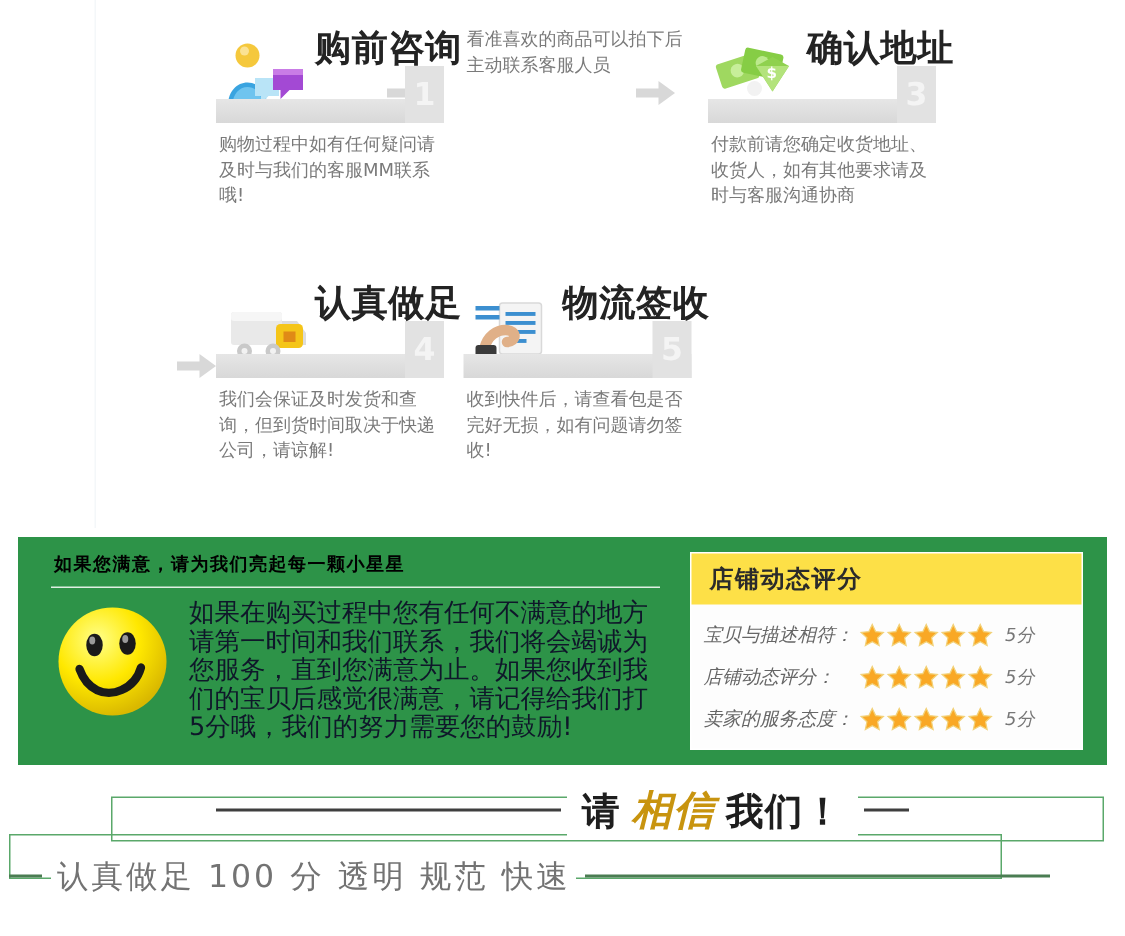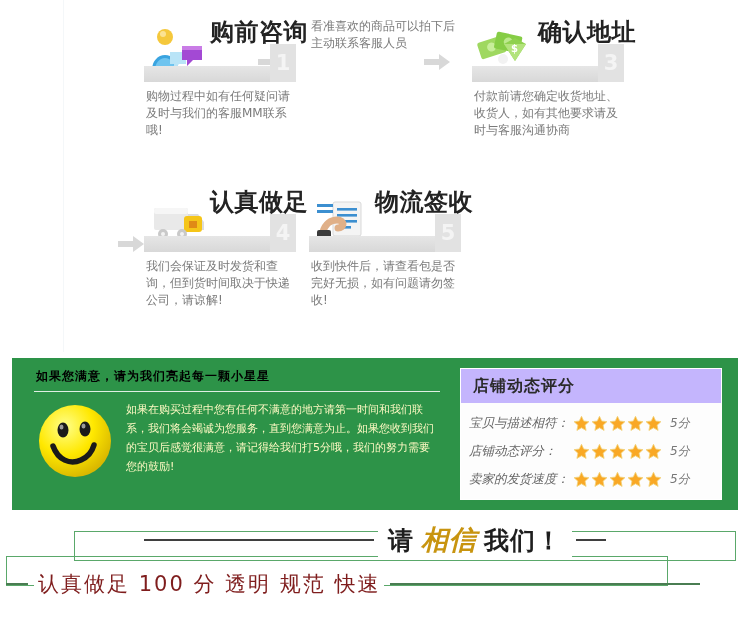--- a/index.html
+++ b/index.html
@@ -71,31 +71,31 @@
   .gp-heading{
     font-size:12px;font-weight:bold;color:#000000;
     letter-spacing:1px;white-space:nowrap;
     padding-left:6px;
   }
   .gp-rule{margin:6px 2px 0 4px;height:1px;background:#ffffff;opacity:.85;}
   .gp-body{position:relative;margin-top:10px;height:92px;}
   .smiley{position:absolute;left:6px;top:0;width:78px;height:78px;}
   .gp-text{
     position:absolute;left:96px;top:-2px;width:312px;
-    font-size:11px;line-height:19px;color:#fef9c3;
+    font-size:17px;line-height:19px;color:#0f172a;
     font-family:"DejaVu Sans","Liberation Sans",sans-serif;
   }
 
   
   .rating-card{
     position:absolute;left:448px;top:10px;width:262px;height:132px;
     background:#fdfdfd;box-sizing:border-box;border:1px solid #ffffff;
   }
   .rating-head{
-    height:34px;background:#c4b5fd;
+    height:34px;background:#fde047;
     display:flex;align-items:center;padding-left:12px;
     font-size:16px;font-weight:bold;color:#2b2b2b;letter-spacing:1px;
   }
   .rating-rows{padding:6px 0 0 8px;}
   .rating-row{
     display:flex;align-items:center;height:28px;
     font-size:12.5px;color:#666666;white-space:nowrap;font-style:italic;
   }
   .rating-label{width:104px;}
   .stars{display:flex;gap:1px;margin:0 8px 0 0;}
@@ -124,21 +124,21 @@
     background:#ffffff;
   }
   .trust .wrap{display:flex;align-items:center;background:#ffffff;padding:0 6px;}
   .slogan{
     position:absolute;left:0;top:52px;width:750px;height:40px;
     display:flex;align-items:center;gap:6px;padding-left:6px;box-sizing:border-box;
   }
   .slogan .dash{width:22px;height:2px;background:#4a7d52;}
   .slogan .dash2{width:310px;height:2px;background:#4a7d52;}
   .slogan .txt{
-    font-size:21px;color:#7f1d1d;letter-spacing:2px;white-space:nowrap;
+    font-size:21px;color:#737373;letter-spacing:2px;white-space:nowrap;
     background:#ffffff;padding:0 4px;font-weight:500;
   }
 </style>
 </head>
 <body>
 
 <div class="page">
 
   <div class="guide-line"></div>
 
@@ -348,21 +348,21 @@
                 <path d="M10 1.5l2.6 5.6 6.1.7-4.5 4.2 1.2 6.1-5.4-3-5.4 3 1.2-6.1L1.3 7.8l6.1-.7z" fill="#f9a825" stroke="#f2d27a" stroke-width="1"></path>
               </svg>
             <svg class="star" viewBox="0 0 20 20">
                 <path d="M10 1.5l2.6 5.6 6.1.7-4.5 4.2 1.2 6.1-5.4-3-5.4 3 1.2-6.1L1.3 7.8l6.1-.7z" fill="#f9a825" stroke="#f2d27a" stroke-width="1"></path>
               </svg>
           </span>
           <span class="score">5分</span>
         </div>
 
         <div class="rating-row">
-          <span class="rating-label">卖家的发货速度：</span>
+          <span class="rating-label">卖家的服务态度：</span>
           <span class="stars">
             <svg class="star" viewBox="0 0 20 20">
                 <path d="M10 1.5l2.6 5.6 6.1.7-4.5 4.2 1.2 6.1-5.4-3-5.4 3 1.2-6.1L1.3 7.8l6.1-.7z" fill="#f9a825" stroke="#f2d27a" stroke-width="1"></path>
               </svg>
             <svg class="star" viewBox="0 0 20 20">
                 <path d="M10 1.5l2.6 5.6 6.1.7-4.5 4.2 1.2 6.1-5.4-3-5.4 3 1.2-6.1L1.3 7.8l6.1-.7z" fill="#f9a825" stroke="#f2d27a" stroke-width="1"></path>
               </svg>
             <svg class="star" viewBox="0 0 20 20">
                 <path d="M10 1.5l2.6 5.6 6.1.7-4.5 4.2 1.2 6.1-5.4-3-5.4 3 1.2-6.1L1.3 7.8l6.1-.7z" fill="#f9a825" stroke="#f2d27a" stroke-width="1"></path>
               </svg>

